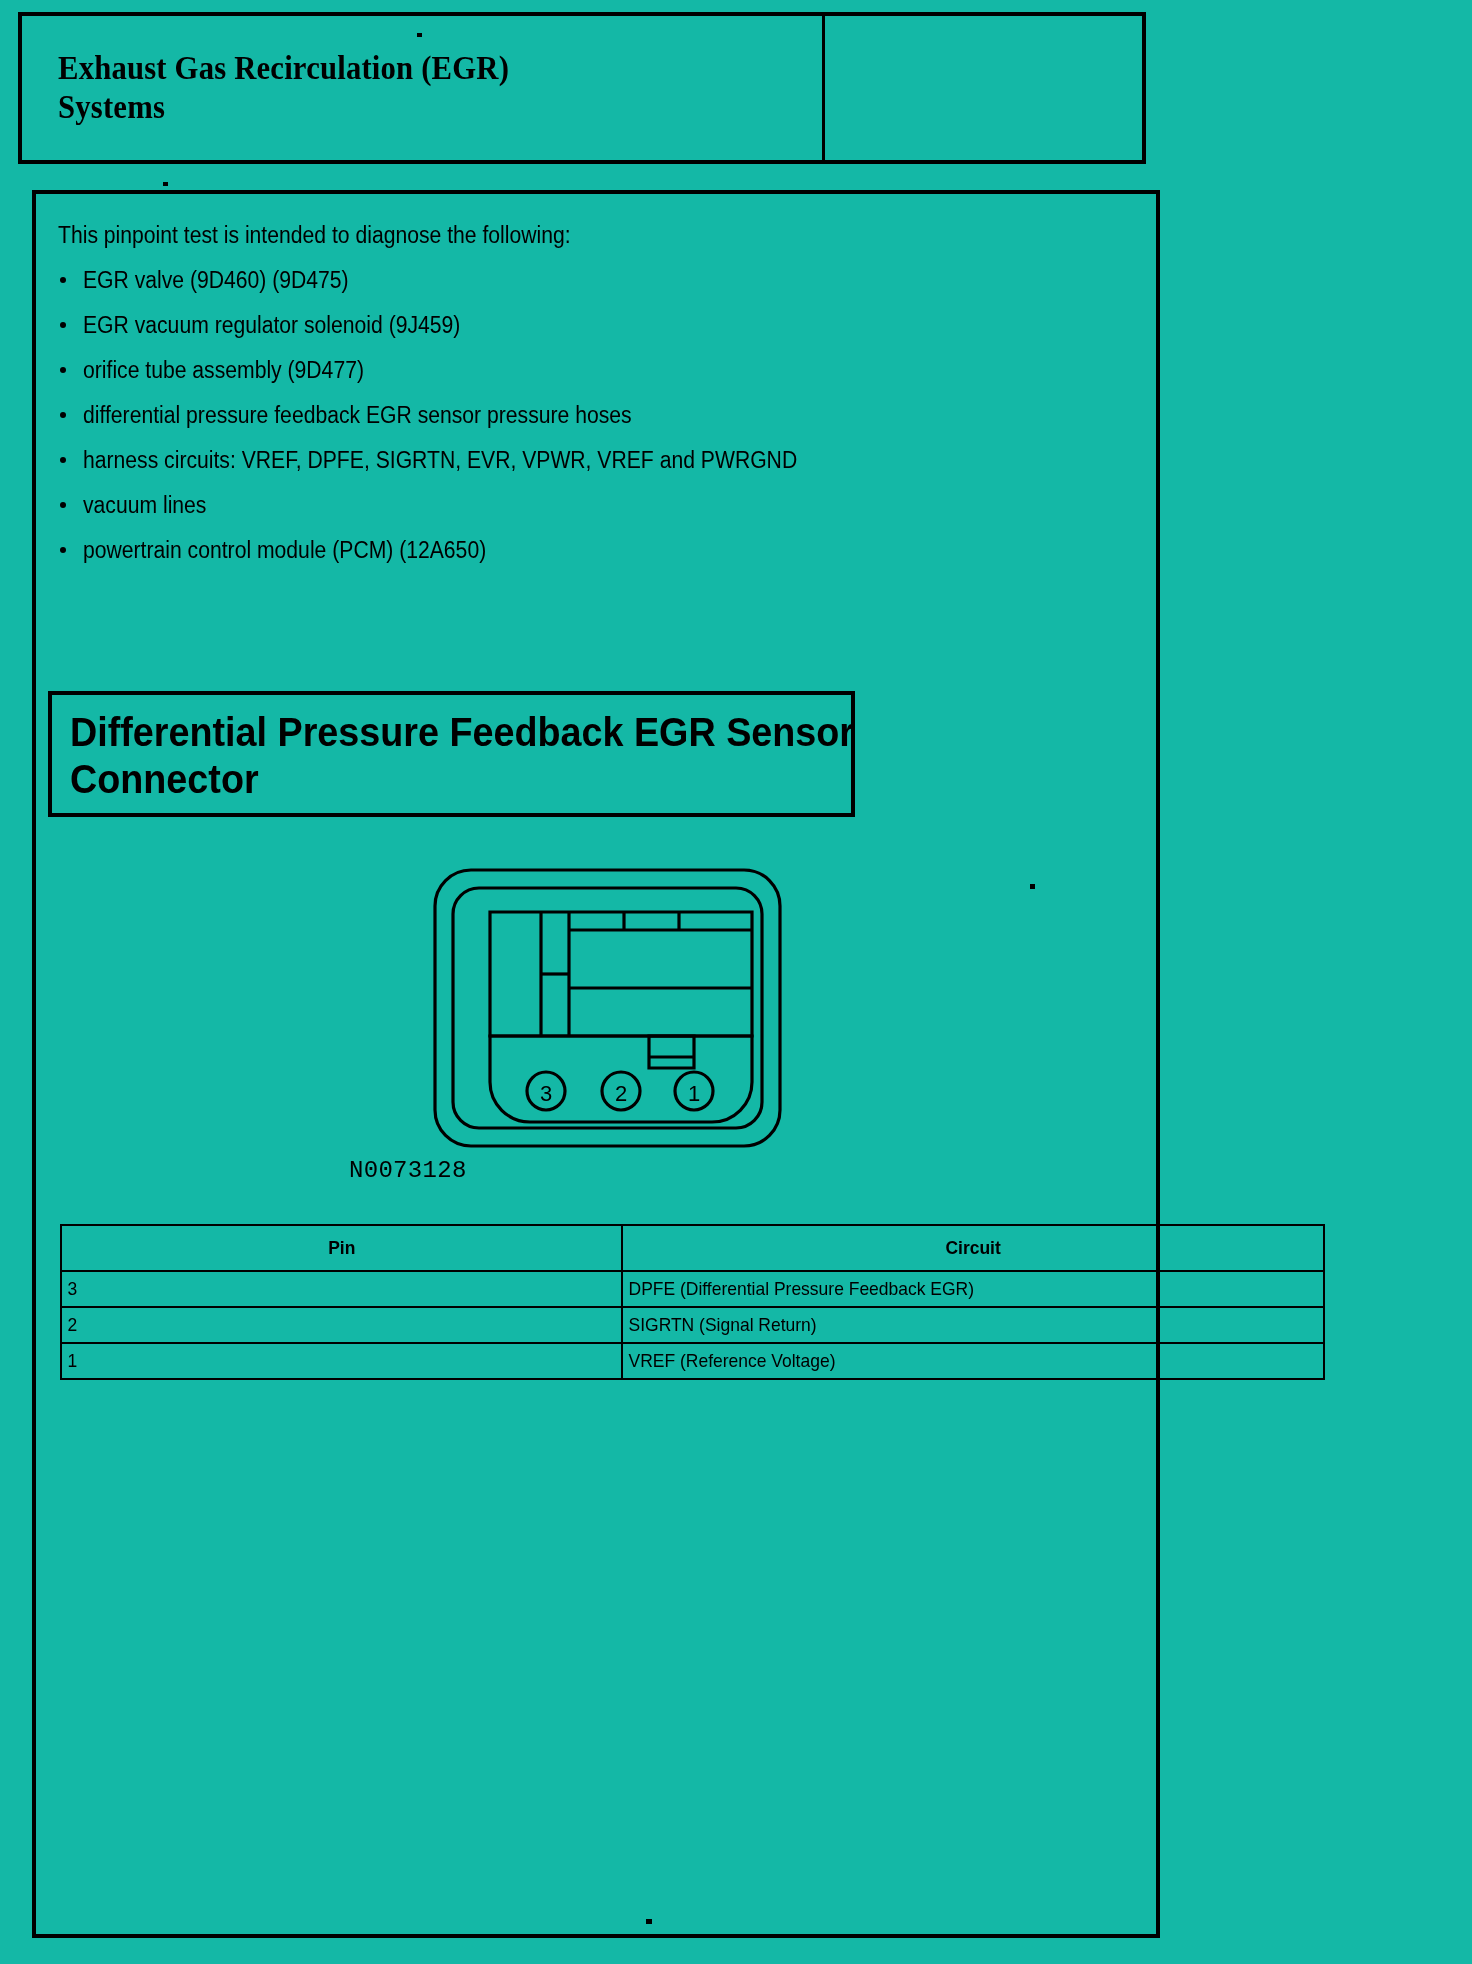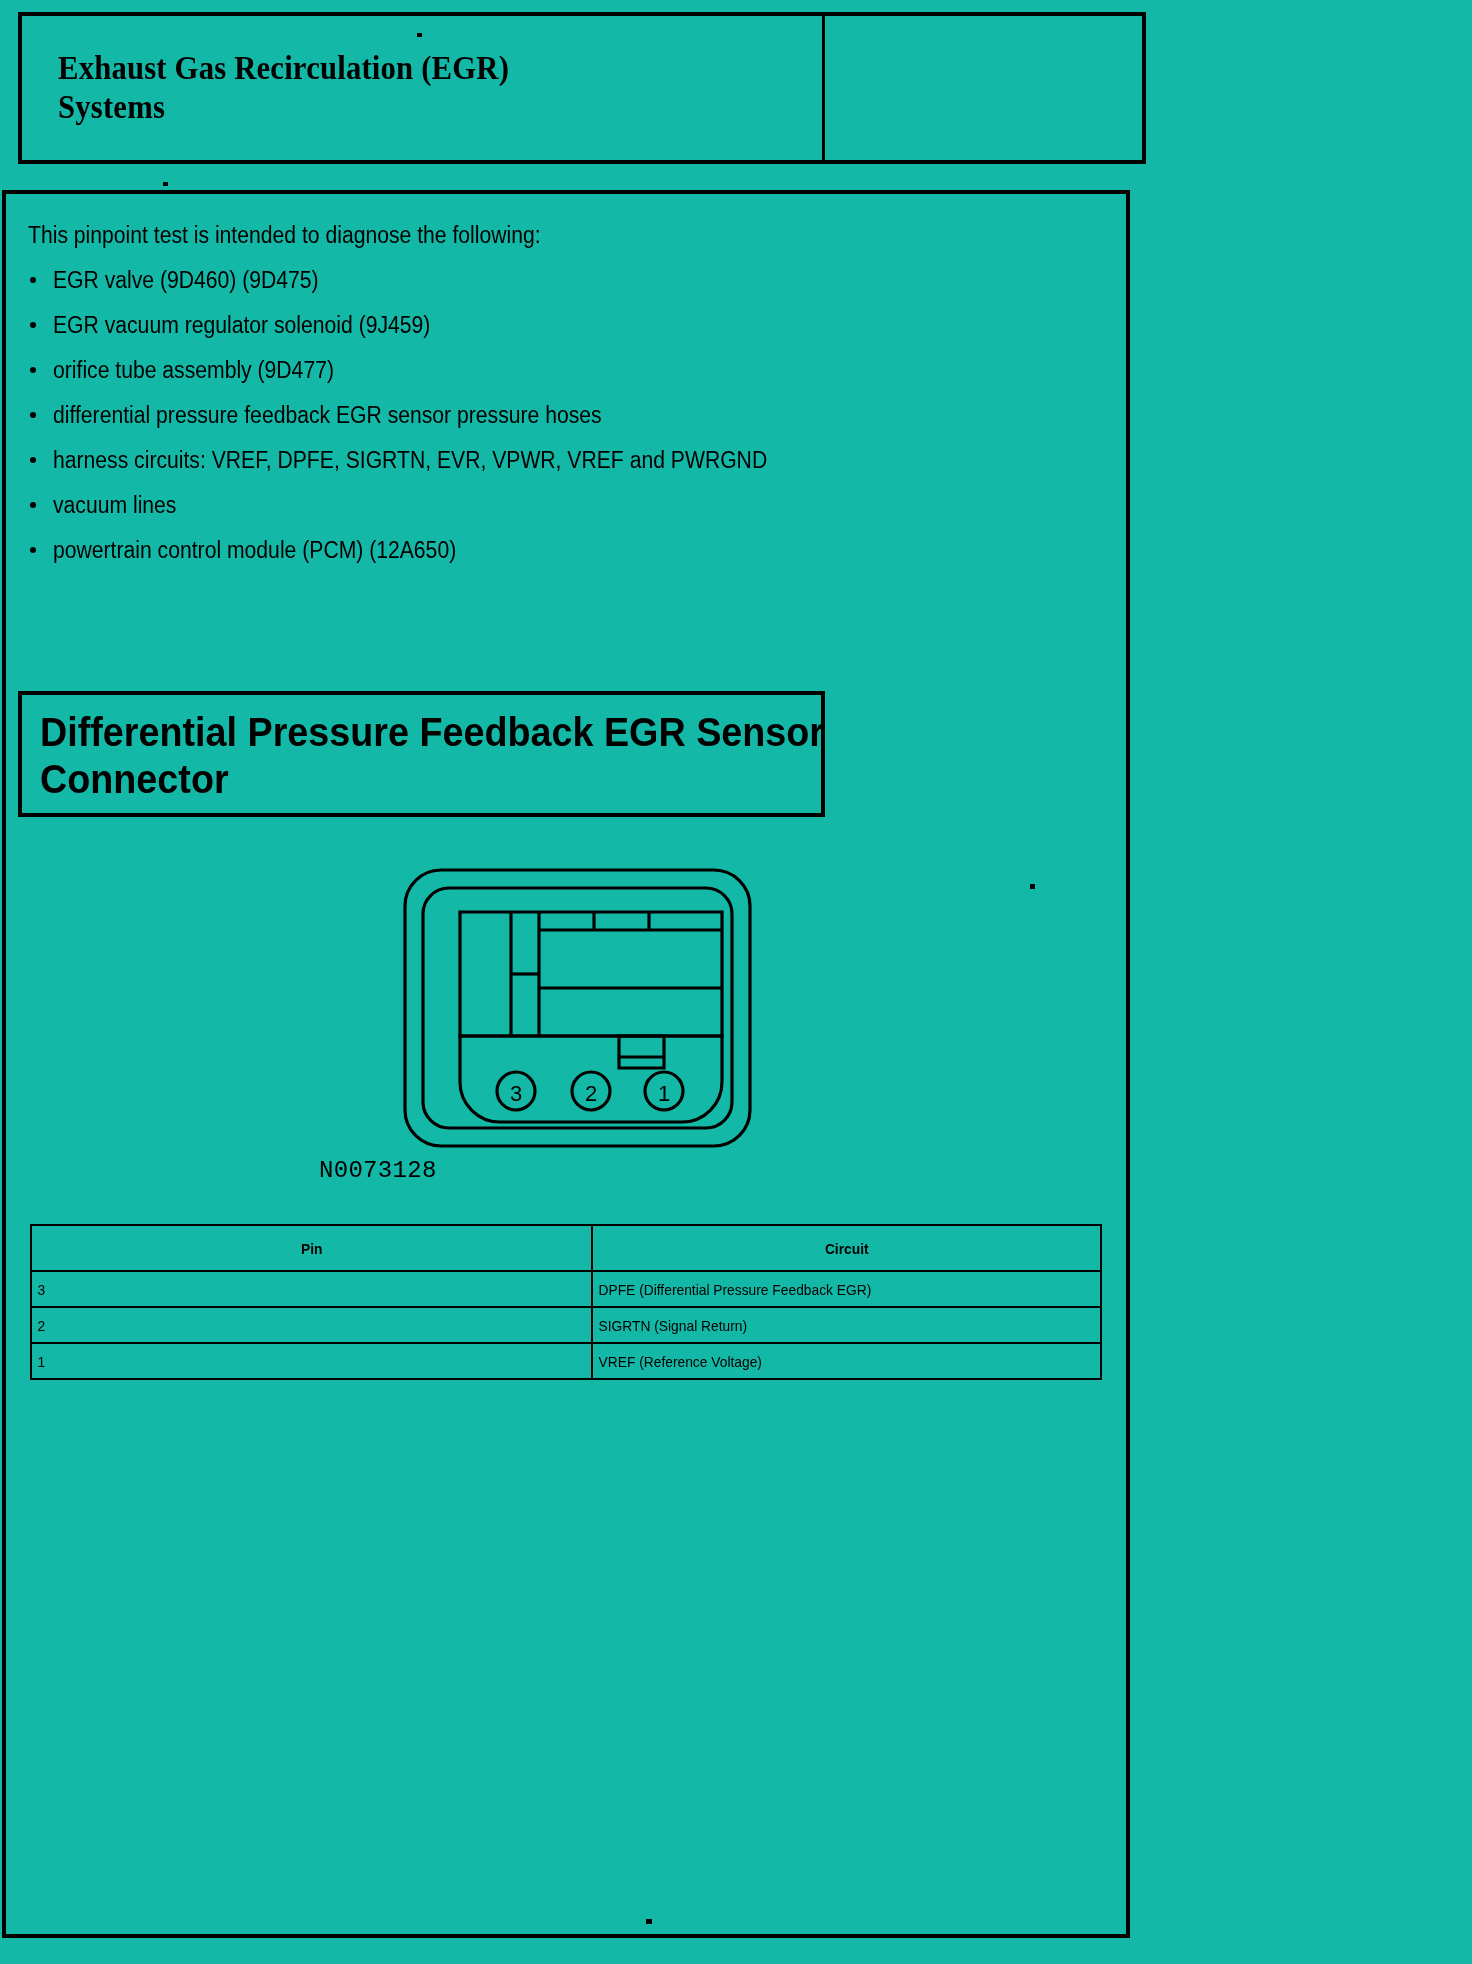--- a/index.html
+++ b/index.html
@@ -16,21 +16,21 @@
                      display:flex;align-items:center;padding-left:36px;}
   .header-title{font-family:"Liberation Serif",serif;font-weight:bold;
                 font-size:33px;line-height:1.17;letter-spacing:.2px;
                 transform:scaleX(.93);transform-origin:left center;}
   .header-div{width:3px;background:#000;}
   .header-code-cell{flex:1;display:flex;align-items:center;justify-content:center;}
   .header-code{font-family:"Liberation Serif",serif;font-weight:bold;font-size:33px;
                letter-spacing:.5px;transform:scaleX(.95);}
 
   
-  .body-box{position:absolute;left:2px;top:190px;width:1128px;height:1748px;
+  .body-box{position:absolute;left:32px;top:190px;width:1128px;height:1748px;
             border:4px solid #000;box-sizing:border-box;}
 
   
   .intro{position:absolute;left:22px;top:28px;font-size:23.5px;
          transform:scaleX(.9);transform-origin:left top;white-space:nowrap;}
   .bullets{position:absolute;left:22px;top:75px;width:1080px;}
   .bullet{position:relative;padding-left:25px;margin-bottom:21.5px;
           font-size:23.5px;line-height:1.0;white-space:nowrap;}
   .bullet .dot{position:absolute;left:2px;top:8px;width:6px;height:6px;
                background:#000;border-radius:50%;}
@@ -42,22 +42,22 @@
   .section-title{position:absolute;left:18px;top:14px;width:940px;
                  font-size:41px;font-weight:bold;line-height:1.14;
                  transform:scaleX(.92);transform-origin:left top;}
 
   
   .figure{position:absolute;left:0px;top:660px;width:1120px;height:360px;}
   .fig-id{position:absolute;left:313px;top:303px;font-family:"Liberation Mono",monospace;
           font-size:24px;letter-spacing:.3px;}
 
   
-  .pintable{position:absolute;left:24px;top:1030px;width:1072px;
-            border-collapse:collapse;font-size:15px;}
+  .pintable{position:absolute;left:24px;top:1030px;width:1265px;
+            border-collapse:collapse;font-size:19px;}
   .pintable td,.pintable th{border:2px solid #000;padding:0;height:34px;}
   .pintable th{font-weight:bold;text-align:center;height:44px;}
   .pintable .cell-pad{padding-left:6px;transform:scaleX(.92);
                       transform-origin:left center;display:inline-block;}
   .pintable .hcell{transform:scaleX(.92);display:inline-block;}
   .col-pin{width:559px;}
   .col-circuit{width:auto;}
   
   .speck{position:absolute;background:#000;}
 </style>

